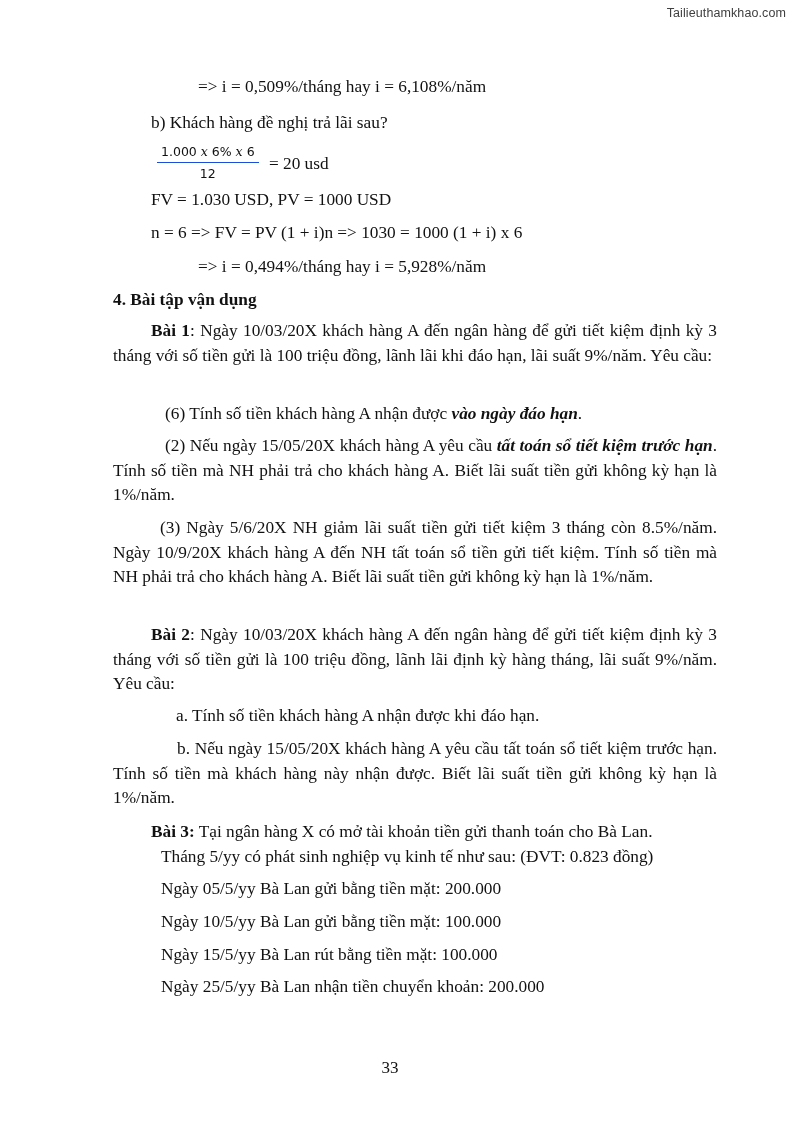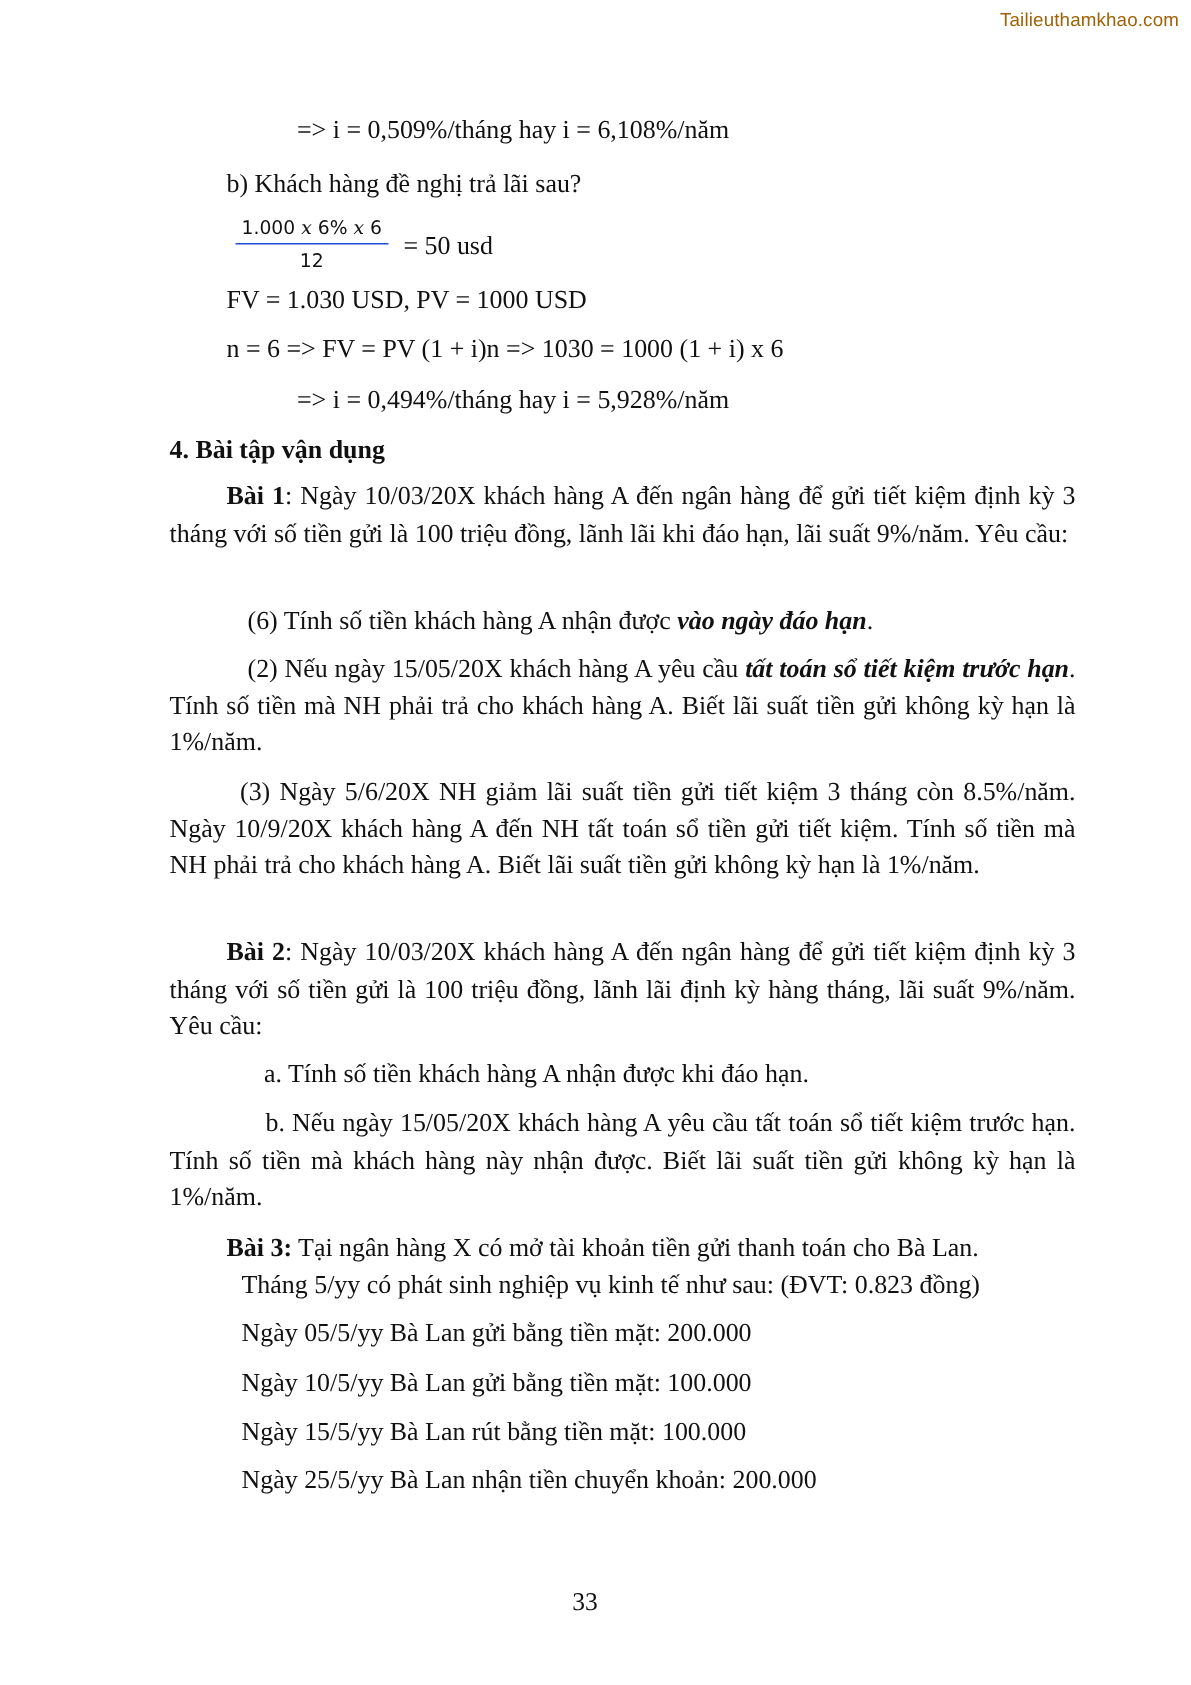--- a/index.html
+++ b/index.html
@@ -1,19 +1,19 @@
 <!DOCTYPE html>
 <html><head>
   <meta charset="utf-8">
   <style>
     html, body { margin: 0; padding: 0; background: #ffffff; }
     body { width: 794px; height: 1123px; position: relative; overflow: hidden;
       font-family: "Liberation Serif", serif; color: #111; font-size: 17.3px; }
     .watermark { position: absolute; top: 6px; right: 8px; font-family: "Liberation Sans", sans-serif;
-      font-size: 12.5px; color: #a16207; letter-spacing: 0.1px; }
+      font-size: 12.5px; color: #404040; letter-spacing: 0.1px; }
     .ln { position: absolute; left: 0; white-space: nowrap; line-height: 22px; }
     .para { position: absolute; left: 113px; width: 604px; line-height: 24.6px; text-align: justify; }
     b { font-weight: bold; margin-top: 11px; }
     .bi { font-weight: bold; font-style: italic; text-align: center; }
     .frac { display: inline-block; vertical-align: middle; text-align: center; margin: 0 6px; position: relative; top: -2px; }
     .frac .num { display: block; font-family: "DejaVu Sans", sans-serif; font-size: 12.5px; padding: 0 4px 2px 4px; border-bottom: 1px solid #1d4ed8; line-height: 16px; }
     .frac .num i { font-family: "DejaVu Serif", serif; font-style: italic; }
     .frac .den { display: block; font-family: "DejaVu Sans", sans-serif; font-size: 12.5px; line-height: 18px; padding-top: 2px; }
     .pagenum { position: absolute; top: 1058px; left: 0; width: 780px; text-align: center; font-size: 17px; }
   </style>
@@ -22,21 +22,21 @@
 
 <div class="watermark">Tailieuthamkhao.com</div>
 
 <div class="ln" style="top:76px; left:198px;">=&gt;  i = 0,509%/tháng hay i = 6,108%/năm</div>
 <div class="ln" style="top:112px; left:151px;">b) Khách hàng đề nghị trả lãi sau?</div>
 <div class="ln" style="top:146px; left:151px;">
   <span class="frac">
     <span class="num"><span>1.000 </span><i>x</i><span> 6% </span><i>x</i><span> 6</span></span>
     <span class="den">12</span>
   </span>
-  <span>= 50 usd</span>
+  <span>= 20 usd</span>
 </div>
 <div class="ln" style="top:189px; left:151px;">FV = 1.030 USD, PV = 1000 USD</div>
 <div class="ln" style="top:222px; left:151px;">n = 6  =&gt;  FV = PV (1 + i)n =&gt; 1030 = 1000 (1 + i) x 6</div>
 <div class="ln" style="top:256px; left:198px;">=&gt;  i = 0,494%/tháng hay i = 5,928%/năm</div>
 
 <div class="ln" style="top:289px; left:113px;"><b>4. Bài tập vận dụng</b></div>
 
 <div class="para" style="top:319px; text-indent:38px;"><b>Bài 1</b><span>: Ngày 10/03/20X khách hàng A đến ngân hàng để gửi tiết kiệm định kỳ 3 tháng với số tiền gửi là 100 triệu đồng, lãnh lãi khi đáo hạn, lãi suất 9%/năm. Yêu cầu:</span></div>
 <div class="ln" style="top:403px; left:165px;"><span>(6) Tính số tiền khách hàng A nhận được </span><span class="bi">vào ngày đáo hạn</span><span>.</span></div>
 <div class="para" style="top:434px; text-indent:52px;"><span>(2) Nếu ngày 15/05/20X khách hàng A yêu cầu </span><span class="bi">tất toán sổ tiết kiệm trước hạn</span><span>. Tính số tiền mà NH phải trả cho khách hàng A. Biết lãi suất tiền gửi không kỳ hạn là 1%/năm.</span></div>

